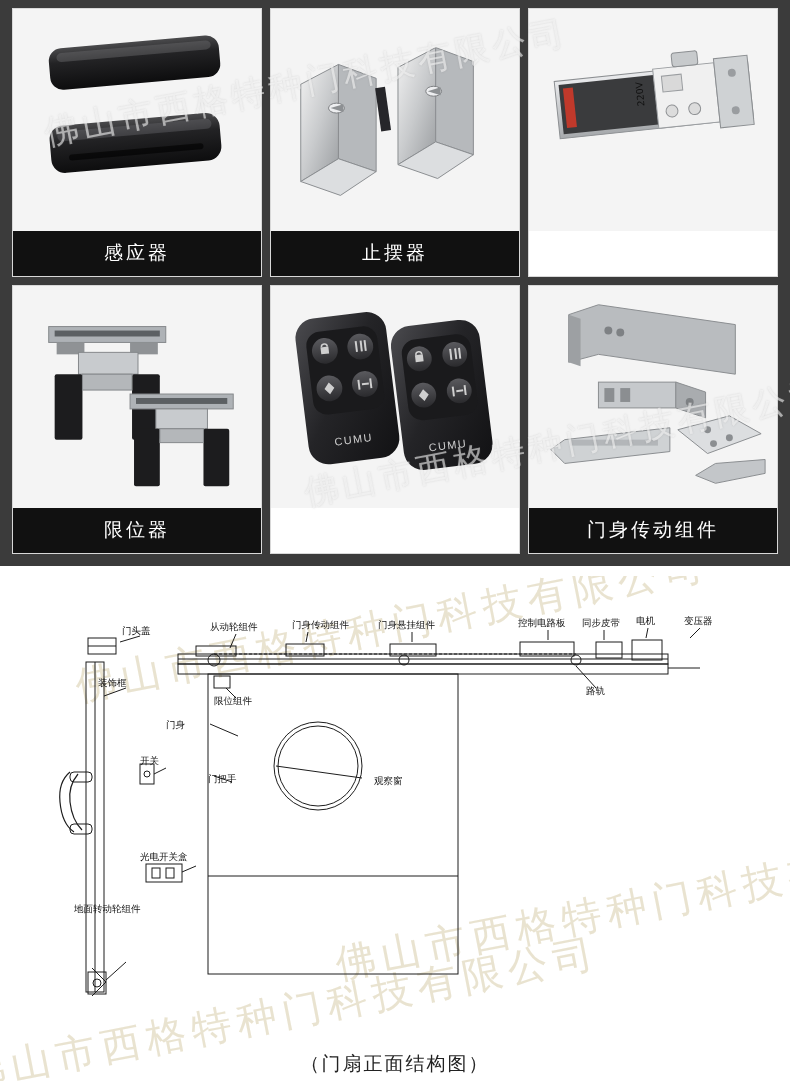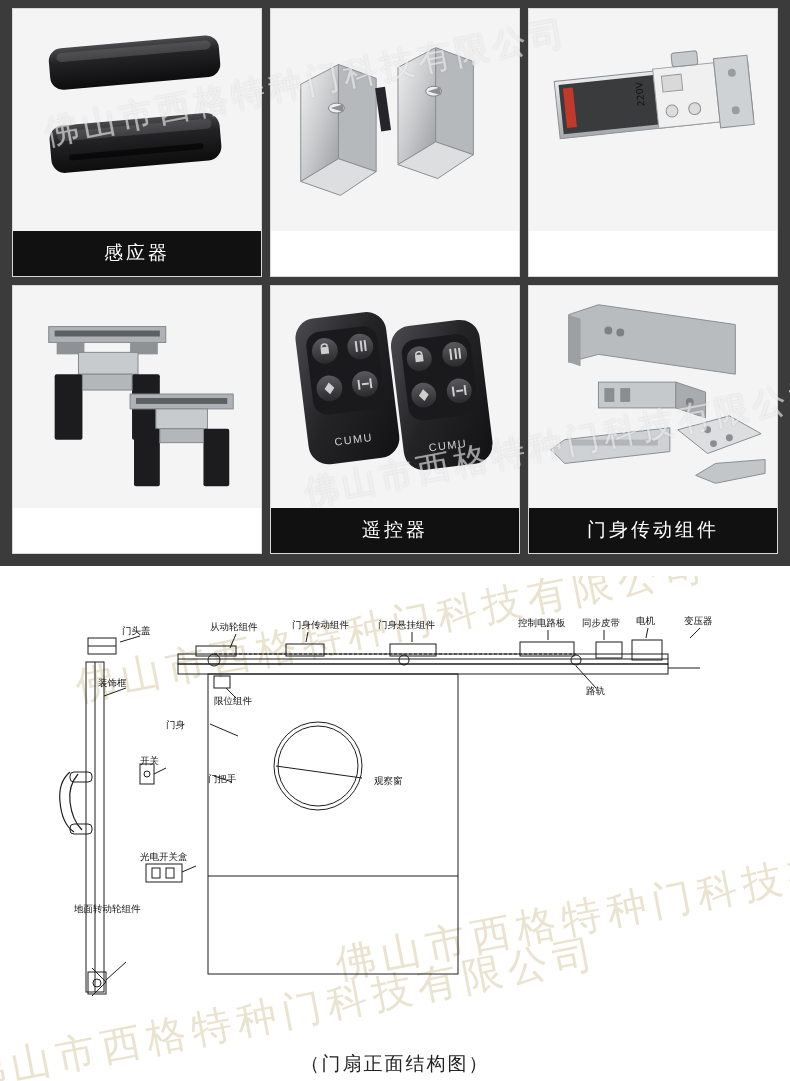--- a/index.html
+++ b/index.html
@@ -160,20 +160,21 @@
             <polygon points="0,20 38,0 38,95 0,118" fill="url(#mtl1)" stroke="#8b8e91" stroke-width="1"></polygon>
             <polygon points="38,0 76,14 76,108 38,95" fill="#b6b9bc" stroke="#8b8e91" stroke-width="1"></polygon>
             <polygon points="0,118 38,95 76,108 40,132" fill="#dcdee0" stroke="#8b8e91" stroke-width="1"></polygon>
             <ellipse cx="36" cy="44" rx="8" ry="5" fill="#edeef0" stroke="#7d8083"></ellipse>
             <path d="M30 44 L43 40 L43 48 Z" fill="#8d9093"></path>
           </g>
 
           <rect x="108" y="78" width="10" height="44" fill="#26262a" transform="rotate(-8 113 100)"></rect>
         </svg>
       </div>
+      <div class="caption">止摆器</div>
     </div>
 
     <div class="cell">
       <div class="photo">
         <svg class="art" viewBox="0 0 250 222">
           <defs>
             <linearGradient id="mtl2" x1="0" y1="0" x2="0" y2="1">
               <stop offset="0" stop-color="#e9eaec"></stop>
                 <stop offset="1" stop-color="#a7aaad"></stop>
             </linearGradient>
@@ -216,20 +217,21 @@
           <g transform="translate(118,108)">
             <rect x="0" y="0" width="104" height="15" fill="#aeb2b6" stroke="#85888b"></rect>
             <rect x="6" y="4" width="92" height="6" fill="#5c6063"></rect>
             <rect x="26" y="15" width="52" height="20" fill="#c8cbce" stroke="#85888b"></rect>
             <rect x="4" y="35" width="26" height="58" rx="2" fill="#1c1c1e"></rect>
             <rect x="74" y="35" width="26" height="58" rx="2" fill="#1c1c1e"></rect>
             <rect x="30" y="35" width="44" height="14" fill="#b4b7ba" stroke="#85888b"></rect>
           </g>
         </svg>
       </div>
+      <div class="caption">限位器</div>
     </div>
 
     <div class="cell">
       <div class="photo">
         <svg class="art" viewBox="0 0 250 222">
           <defs>
             <linearGradient id="rem" x1="0" y1="0" x2="1" y2="1">
               <stop offset="0" stop-color="#4b4b4f"></stop>
                 <stop offset=".45" stop-color="#242427"></stop>
               <stop offset="1" stop-color="#121214"></stop>
@@ -269,21 +271,20 @@
               <path d="M152 66a3 3 0 016 0" fill="none" stroke="#cfcfcf" stroke-width="1.5"></path>
             <rect x="186" y="64" width="2" height="11" fill="#cfcfcf"></rect>
               <rect x="191" y="64" width="2" height="11" fill="#cfcfcf"></rect>
               <rect x="195" y="64" width="2" height="11" fill="#cfcfcf"></rect>
             <path d="M155 101l-5 6h10z M155 113l-5-6h10z" fill="#cfcfcf"></path>
             <path d="M185 102v10 M197 102v10 M188 107h7" stroke="#cfcfcf" stroke-width="2" fill="none"></path>
             <text x="173" y="164" text-anchor="middle" font-size="11" fill="#cfcfcf" letter-spacing="1.5">CUMU</text>
           </g>
         </svg>
       </div>
-      <div class="caption">遥控器</div>
     </div>
 
     <div class="cell">
       <div class="photo">
         <svg class="art" viewBox="0 0 250 222">
           <rect width="250" height="222" fill="#f4f4f4"></rect>
 
           <g transform="translate(40,18)">
             <polygon points="0,10 30,0 168,20 168,70 30,50 0,58" fill="#b9bcbf" stroke="#8b8e91"></polygon>
             <polygon points="0,10 0,58 12,62 12,14" fill="#9da0a3"></polygon>

